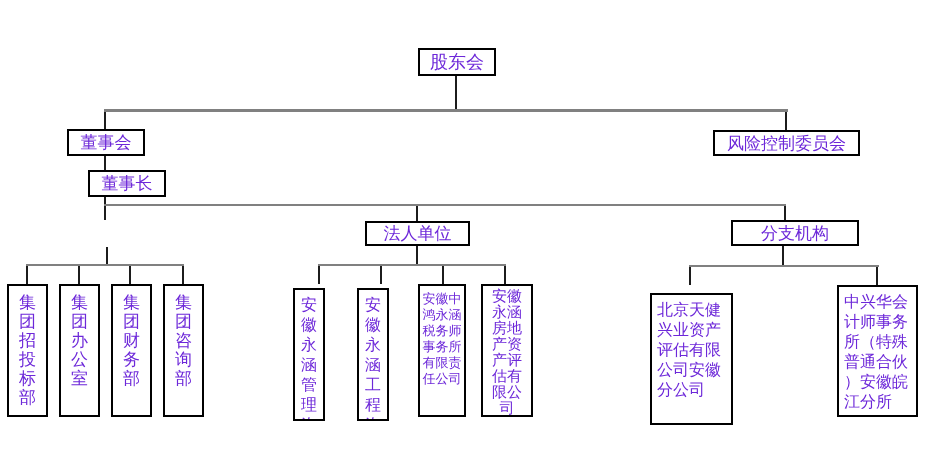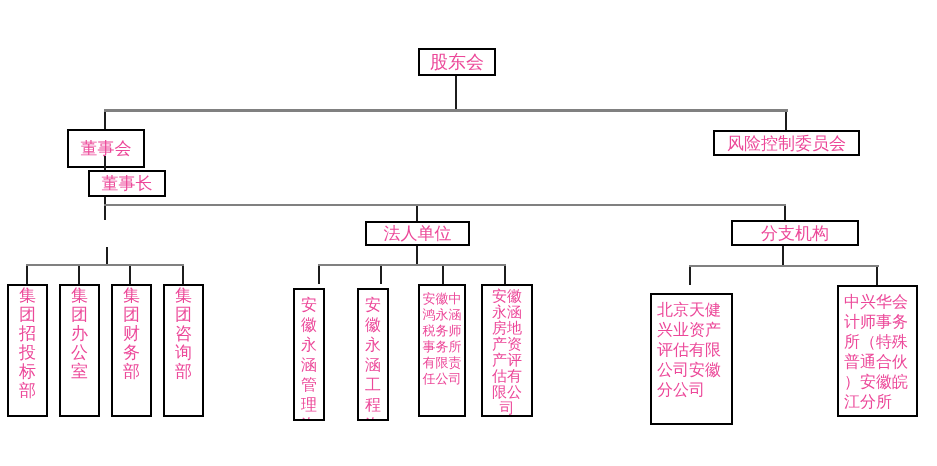--- a/index.html
+++ b/index.html
@@ -12,47 +12,47 @@
     font-family: "DejaVu Sans", sans-serif;
     color: #000000;
     overflow: hidden;
   }
   
   .node {
     position: absolute;
     box-sizing: border-box;
     border: 2px solid #000000;
     background: #ffffff;
-    color: #ec4899;
+    color: #6d28d9;
     overflow: hidden;
   }
   .hnode {                       
     display: flex;
     align-items: center;
     justify-content: center;
     text-align: center;
     font-size: 17px;
     line-height: 1;
     white-space: nowrap;
   }
   .cell {                        
     display: block;
     word-break: break-all;
     line-break: anywhere;
     text-align: center;
   }
   .n-shareholders { left:418px; top:48px;  width:78px;  height:28px; font-size:18px; }
-  .n-board        { left:67px;  top:129px; width:78px;  height:39px; }
+  .n-board        { left:67px;  top:129px; width:78px;  height:27px; }
   .n-chairman     { left:67px;  top:170px; width:78px;  height:27px;margin-left:21px; }
   .n-risk         { left:713px; top:130px; width:147px; height:26px; }
   .n-admin        { left:53px;  top:220px; width:110px; height:27px; }
   .n-legal        { left:365px; top:221px; width:105px; height:25px; }
   .n-branches     { left:731px; top:220px; width:128px; height:26px; }
 
-  .cell-v  { top:284px; width:41px; height:133px; padding:0 9px 0;
+  .cell-v  { top:284px; width:41px; height:133px; padding:7px 9px 0;
              font-size:17px; line-height:19px; }
   .n-d1 { left:7px; } .n-d2 { left:59px; } .n-d3 { left:111px; } .n-d4 { left:163px; }
 
   .cell-2  { top:288px; width:32px; height:133px; padding:5px 4px 0;
              font-size:16px; line-height:20px; }
   .n-c1 { left:293px; } .n-c2 { left:357px; }
   .cell-3  { top:284px; left:418px; width:48px; height:133px; padding:5px 2px 8px;
              font-size:13px; line-height:16px; }
   .cell-2t { top:284px; left:481px; width:52px; height:133px; padding:2px 4px 0;
              font-size:15px; line-height:16px; }

